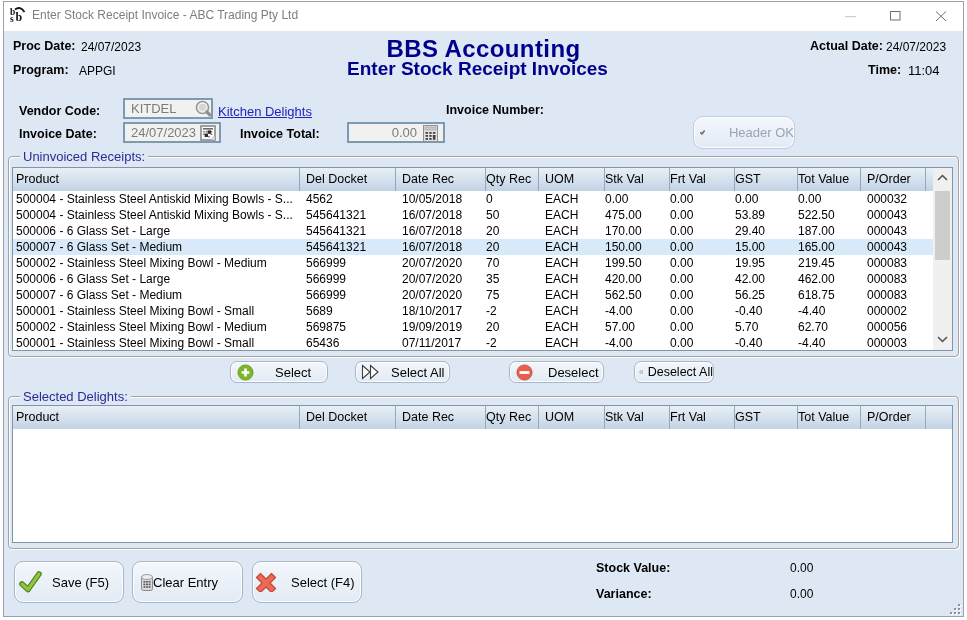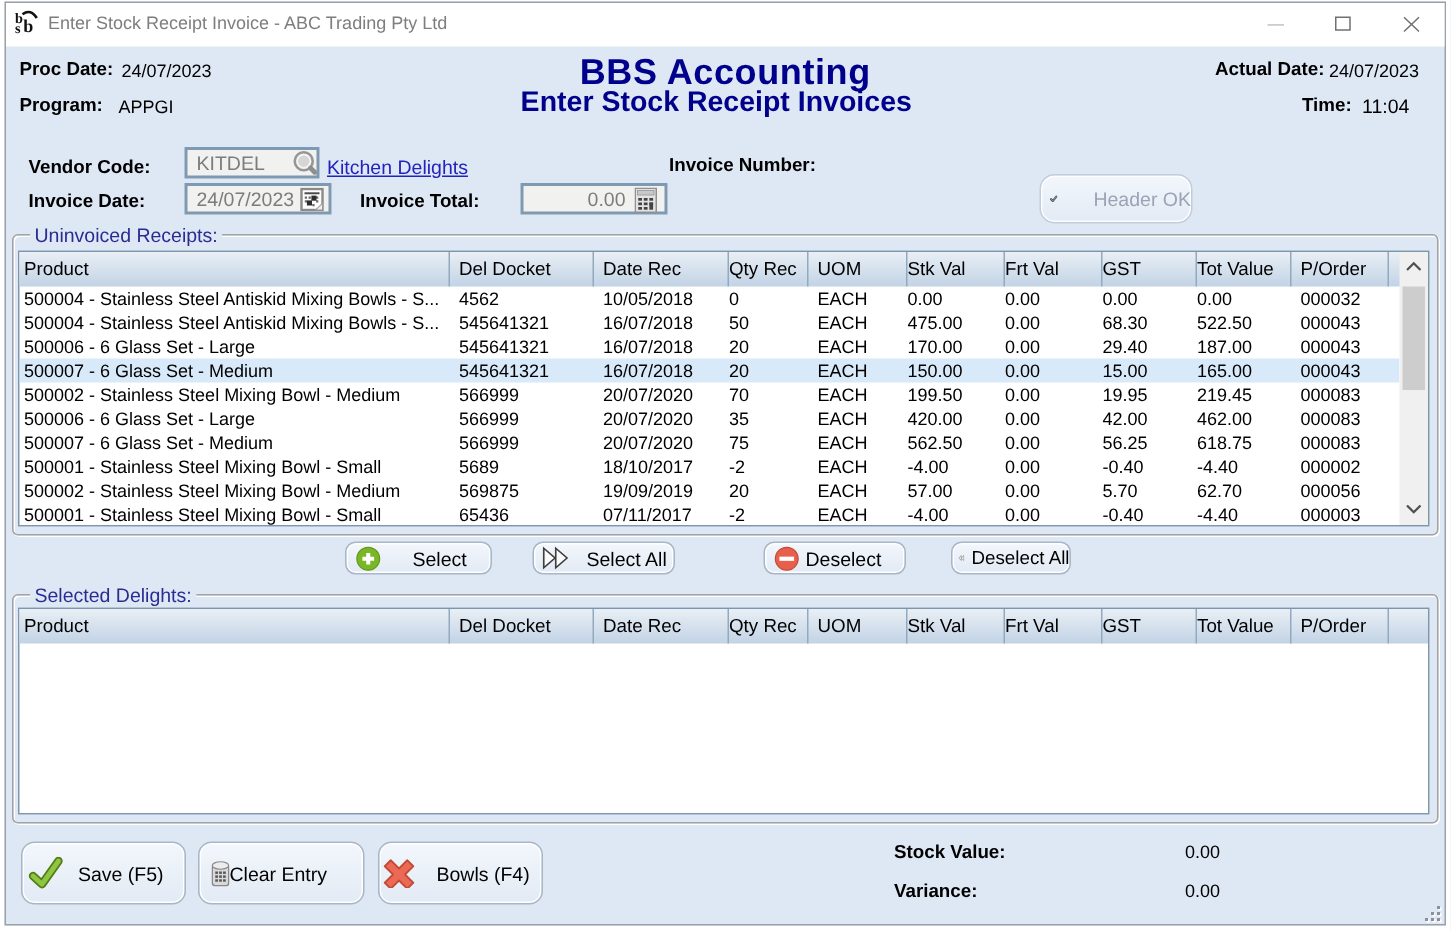--- a/index.html
+++ b/index.html
@@ -154,21 +154,21 @@
           <div class="td l" style="width:65px">000032</div>
         </div>
 <div class="tr">
           <div class="td l c1" style="width:287px">500004 - Stainless Steel Antiskid Mixing Bowls - S...</div>
           <div class="td l" style="width:96px">545641321</div>
           <div class="td l" style="width:90px">16/07/2018</div>
           <div class="td r" style="width:53px">50</div>
           <div class="td l" style="width:66px">EACH</div>
           <div class="td r" style="width:65px">475.00</div>
           <div class="td r" style="width:65px">0.00</div>
-          <div class="td r" style="width:63px">68.30</div>
+          <div class="td r" style="width:63px">53.89</div>
           <div class="td r" style="width:63px">522.50</div>
           <div class="td l" style="width:65px">000043</div>
         </div>
 <div class="tr">
           <div class="td l c1" style="width:287px">500006 - 6 Glass Set - Large</div>
           <div class="td l" style="width:96px">545641321</div>
           <div class="td l" style="width:90px">16/07/2018</div>
           <div class="td r" style="width:53px">20</div>
           <div class="td l" style="width:66px">EACH</div>
           <div class="td r" style="width:65px">170.00</div>
@@ -286,21 +286,21 @@
       <path d="M1.5 1.5 L9 8 L1.5 14.5 Z" fill="#fbfbfb" stroke="#3f3f3f" stroke-width="1.1"></path>
       <path d="M9.5 1.5 L17 8 L9.5 14.5 Z" fill="#fbfbfb" stroke="#3f3f3f" stroke-width="1.1"></path>
     </svg>
     <span style="margin-left:12px">Select All</span>
   </div>
   <div class="btn" style="left:509px;top:361px;width:95px;height:22px">
     <svg style="margin-left:6px" width="17" height="17" viewBox="0 0 17 17">
       <circle cx="8.5" cy="8.5" r="7.6" fill="#e8604c" stroke="#c04a38" stroke-width="0.8"></circle>
       <rect x="3.6" y="7.1" width="9.8" height="2.8" fill="#fff"></rect>
     </svg>
-    <span style="margin-left:4px">Deselect</span>
+    <span style="margin-left:15px">Deselect</span>
   </div>
   <div class="btn" style="left:634px;top:361px;width:80px;height:22px">
     <svg style="margin-left:4px" width="15" height="16" viewBox="0 0 15 16">
       <path d="M7.5 1.5 L0.8 8 L7.5 14.5 Z" fill="#fbfbfb" stroke="#3f3f3f" stroke-width="1.1"></path>
       <path d="M14.2 1.5 L7.5 8 L14.2 14.5 Z" fill="#fbfbfb" stroke="#3f3f3f" stroke-width="1.1"></path>
     </svg>
     <span style="margin-left:5px;font-size:12.5px">Deselect All</span>
   </div>
 
   <div class="grp" style="left:8px;top:396px;width:951px;height:153px"></div>
@@ -343,21 +343,21 @@
           <rect x="5.1" y="12.2" width="1.8" height="1.6"></rect>
           <rect x="7.7" y="12.2" width="1.8" height="1.6"></rect>
       </g>
     </svg>
     <span style="">Clear Entry</span>
   </div>
   <div class="btn bigbtn" style="left:252px;top:561px;width:110px;height:42px">
     <svg style="margin-left:2px" width="22" height="20" viewBox="0 0 22 20">
       <path d="M5.5 1.5 L11 7 L16.5 1.5 L20.5 5.5 L15 11 L20.5 16.5 L16.5 20.5 L11 15 L5.5 20.5 L1.5 16.5 L7 11 L1.5 5.5 Z" fill="#ec6a54" stroke="#c34a38" stroke-width="1.2" stroke-linejoin="round"></path>
     </svg>
-    <span style="margin-left:14px">Bowls (F4)</span>
+    <span style="margin-left:14px">Select (F4)</span>
   </div>
 
   <div class="lbl" style="position:absolute;left:596px;top:561px">Stock Value:</div>
   <div class="val" style="position:absolute;left:790px;top:561px">0.00</div>
   <div class="lbl" style="position:absolute;left:596px;top:587px">Variance:</div>
   <div class="val" style="position:absolute;left:790px;top:587px">0.00</div>
 
   <svg style="position:absolute;left:949px;top:603px" width="14" height="14">
     <g fill="#ffffff">
       <rect x="10" y="10" width="2" height="2"></rect>

